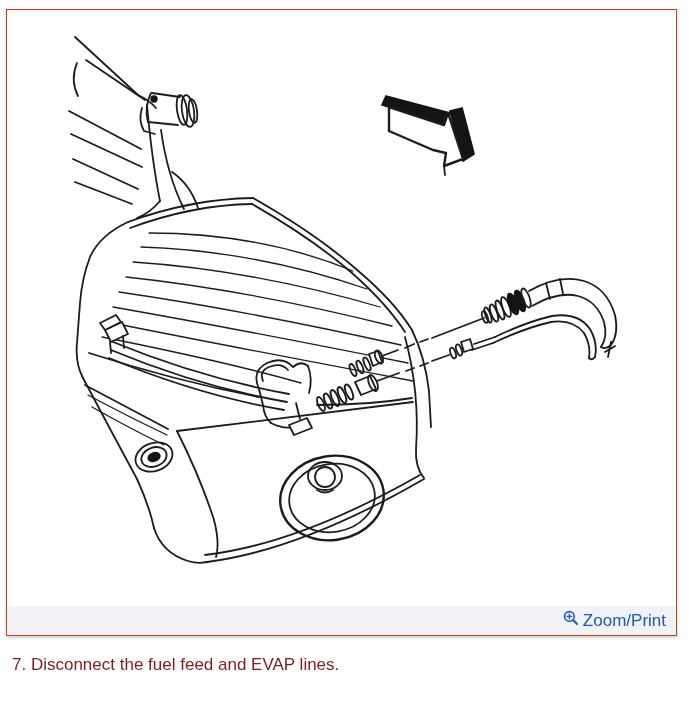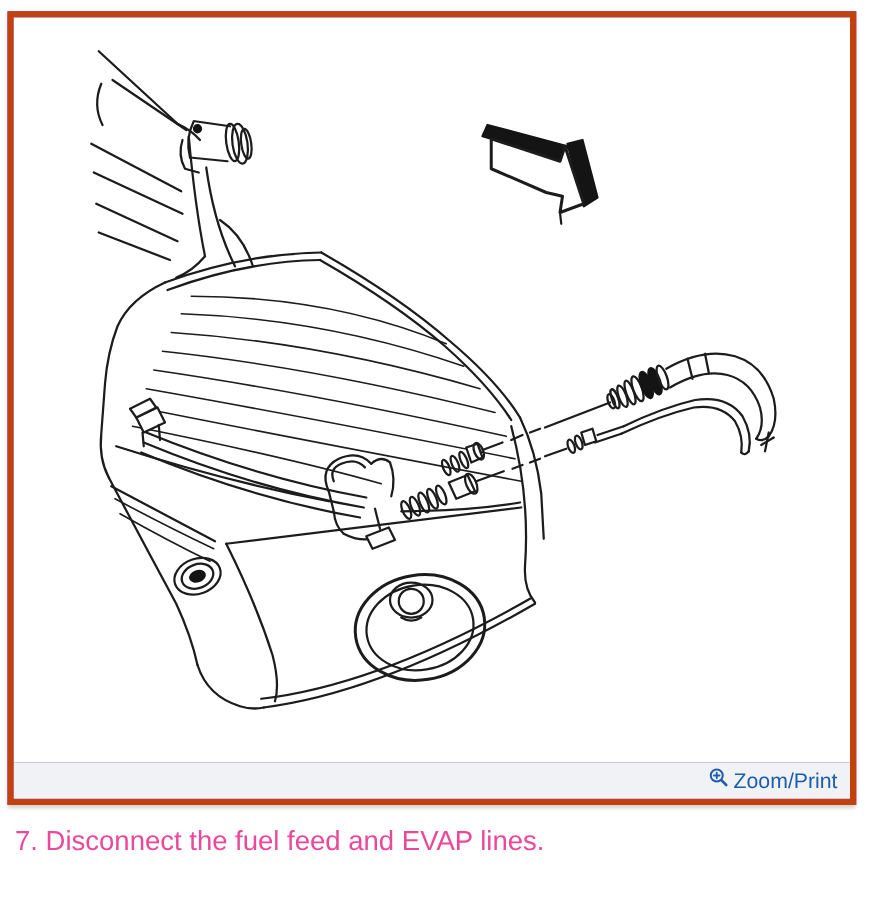--- a/index.html
+++ b/index.html
@@ -5,22 +5,22 @@
   html,body{margin:0;padding:0;background:#ffffff;}
   body{
     width:697px;height:725px;
     font-family:"Liberation Sans",sans-serif;
     color:#3c4043;
     overflow:hidden;
   }
   .figure-card{
     margin:9px 0 12px 6px;
     width:669px;
-    background:#6d28d9;
-    border:5px solid #c2410c;
+    background:#0c4a6e;
+    border:1px solid #c2410c;
     box-shadow:0 2px 3px rgba(0,0,0,0.18);
   }
   .figure-image{height:596px;background:#ffffff;}
   .figure-image svg{display:block;}
   .figure-footer{
     height:29px;
     background:#f0f2f6;
     display:flex;
     justify-content:flex-end;
     align-items:center;
@@ -30,23 +30,23 @@
     display:flex;align-items:flex-end;gap:4px;
     color:#1d5cae;
     font-size:17px;
     text-decoration:none;
     cursor:pointer;
     line-height:1;
   }
   .zoom-print .mag{position:relative;top:-3px;}
   .steps{
     margin:16px 0 0 12px;
-    font-size:22px;
+    font-size:17px;
     line-height:26px;
-    color:#ec4899;
+    color:#7f1d1d;
   }
   
   .art path,.art ellipse,.art circle,.art polygon,.art line{
     fill:none;stroke:#1c1c1c;stroke-width:1.8;
     stroke-linecap:round;stroke-linejoin:round;
   }
   .art .thin{stroke-width:1.3;}
   .art .thick{stroke-width:2.4;}
   .art .fill-dark{fill:#141414;stroke:#141414;}
   .art .fill-white{fill:#ffffff;}

